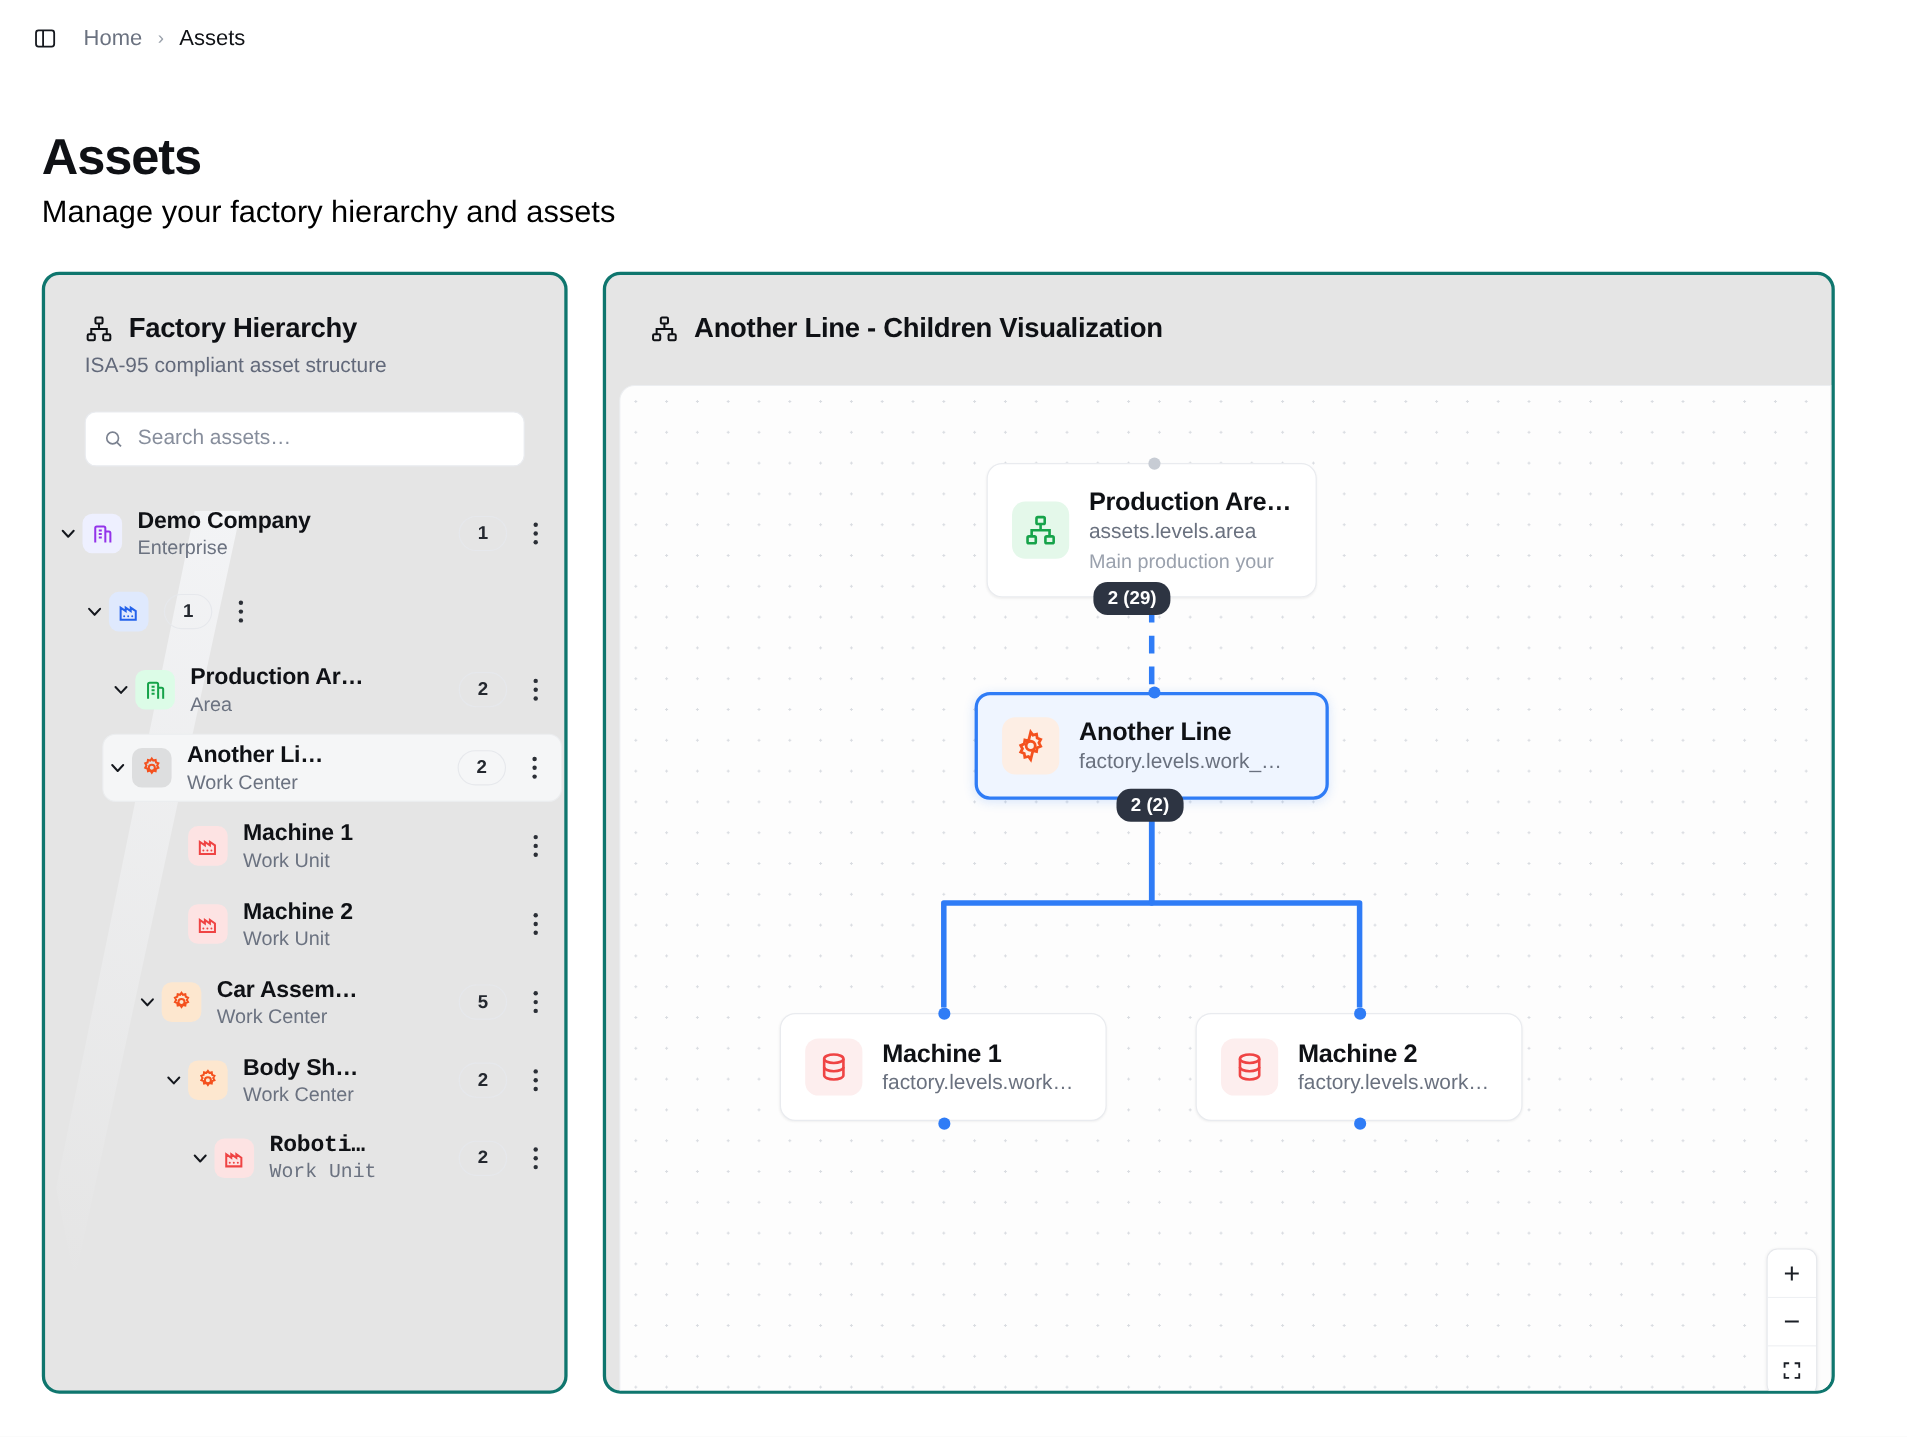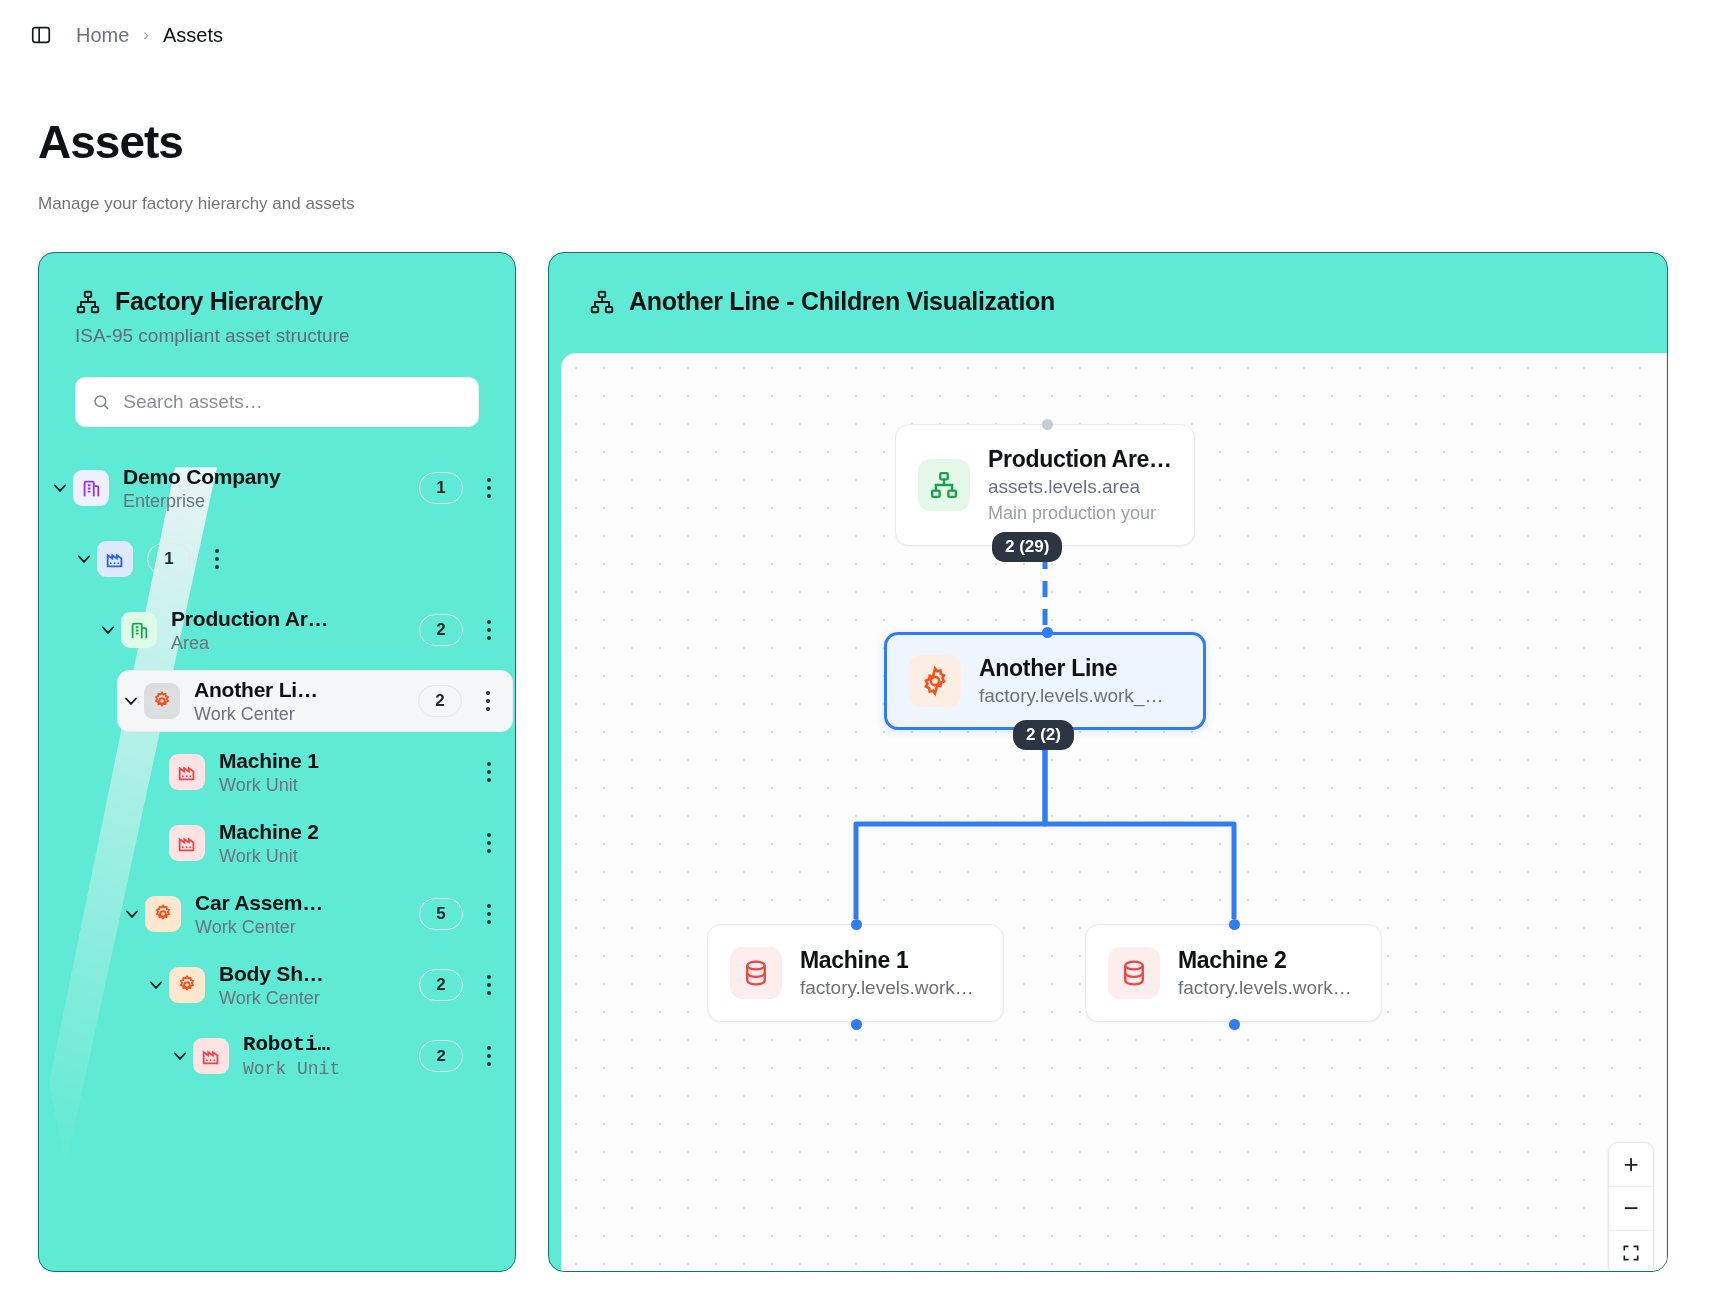--- a/index.html
+++ b/index.html
@@ -35,37 +35,37 @@
 
   
   .page-head { padding: 48px 0 0 38px; }
   .page-title {
     font-size: 46px;
     font-weight: 700;
     letter-spacing: -1px;
     line-height: 1.05;
   }
   .page-sub {
-    margin-top: 28px;
-    font-size: 17px;
-    color: #737373;
+    margin-top: 11px;
+    font-size: 28px;
+    color: #000000;
   }
 
   
   .columns {
     display: flex;
     gap: 32px;
     padding: 38px 0 0 38px;
     align-items: flex-start;
   }
 
   
   .card {
-    background: #5eead4;
-    border: 1px solid #0f766e;
+    background: #e5e5e5;
+    border: 3px solid #0f766e;
     border-radius: 16px;
   }
   .tree-card {
     width: 478px;
     height: 1020px;
     overflow: hidden;
     position: relative;
   }
   .tree-head { padding: 34px 0 0 36px; }
   .tree-title-row { display: flex; align-items: center; gap: 14px; }
@@ -355,21 +355,21 @@
       <div class="n-name">Production Ar…</div>
       <div class="n-type">Area</div>
     </div>
     <div class="count-pill">2</div>
     <div class="kebab">
             <i></i>
             <i></i>
             <i></i>
           </div>
   </div>
-        <div class="row selected" style="margin-left: 78px; position: relative; z-index: 2;">
+        <div class="row selected" style="margin-left: 52px; position: relative; z-index: 2;">
     <div class="chev">
          <svg width="20" height="20" viewBox="0 0 24 24" fill="none" stroke="#15181e" stroke-width="2.2" stroke-linecap="round" stroke-linejoin="round">
               <polyline points="6 9 12 15.5 18 9"></polyline>
             </svg>
        </div>
     <div class="node-ico" style="background:#dddedf;">
       <svg width="22" height="22" viewBox="0 0 24 24" fill="none" stroke="#f4511e" stroke-width="2">
       <circle cx="12" cy="12" r="3"></circle>
       <path d="M12 2.8l1.4 2 2.4-.6.4 2.5 2.3.9-1.2 2.2 1.2 2.2-2.3.9-.4 2.5-2.4-.6-1.4 2-1.4-2-2.4.6-.4-2.5-2.3-.9 1.2-2.2-1.2-2.2 2.3-.9.4-2.5 2.4.6z"></path>
             </svg>

